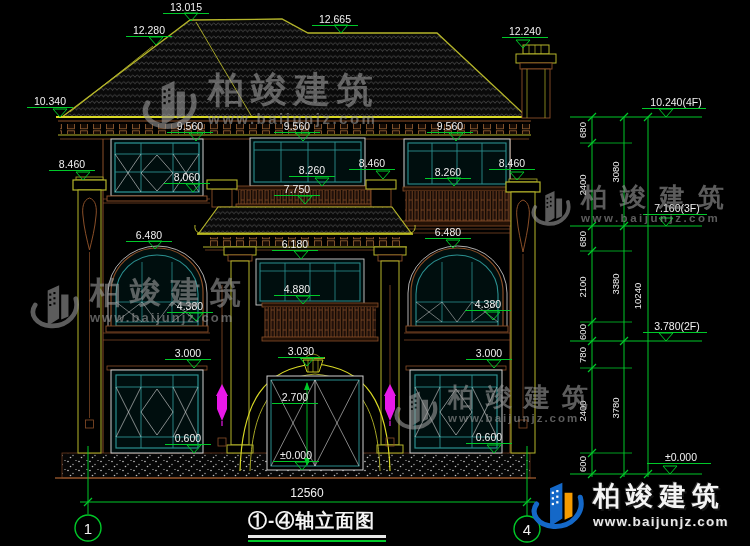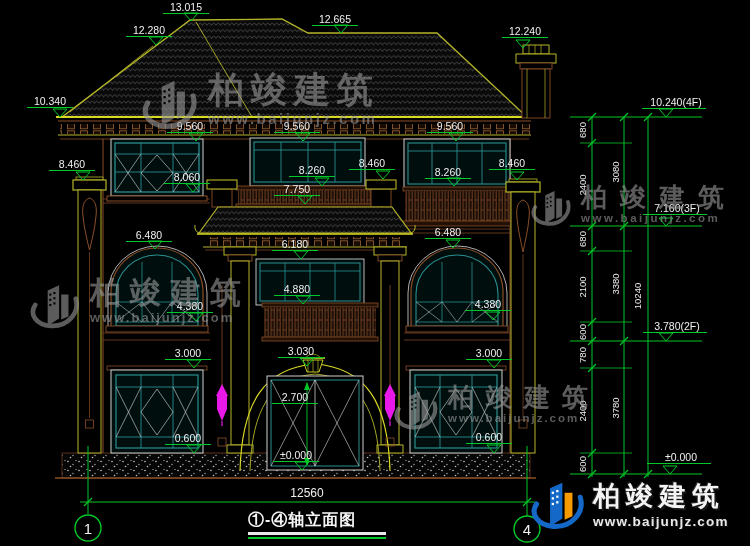--- a/index.html
+++ b/index.html
@@ -23,21 +23,21 @@
   .wm4{left:394px;top:384px;} .wm4 .wm-cn{font-size:26px;letter-spacing:12px;} .wm4 .wm-url{font-size:11.5px;letter-spacing:2px;}
   
   .brand{position:absolute;left:531px;top:474px;display:flex;align-items:center;gap:6px;white-space:nowrap;}
   .brand-text{display:flex;flex-direction:column;}
   .brand-cn{font-size:27px;font-weight:bold;letter-spacing:6px;color:#f4f4f4;line-height:1;
             text-shadow:2px 2px 0 #151515,-1px -1px 0 #2a2a2a;}
   .brand-url{font-size:13.5px;font-weight:bold;letter-spacing:1.2px;color:#eaeaea;margin-top:4px;
              text-shadow:1px 1px 0 #151515;}
   
   .title-wrap{position:absolute;left:248px;top:511px;}
-  .title-text{font-size:16px;font-weight:bold;color:#f5f5f5;letter-spacing:1px;line-height:1.1;}
+  .title-text{font-size:19px;font-weight:bold;color:#f5f5f5;letter-spacing:1px;line-height:1.1;}
   .title-u1{height:3px;background:#e8e8e8;margin-top:3px;width:138px;}
   .title-u2{height:2px;background:#00c829;margin-top:2px;width:138px;}
 </style>
 </head>
 <body>
 
 <div class="stage">
 
 <svg class="cad" width="750" height="546" viewBox="0 0 750 546">
   <defs>

